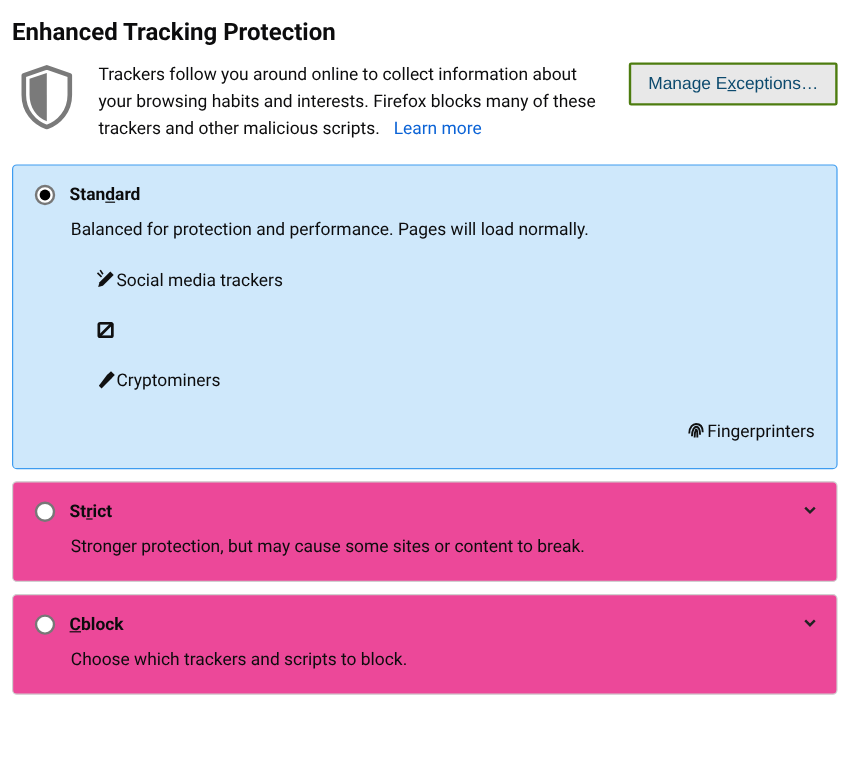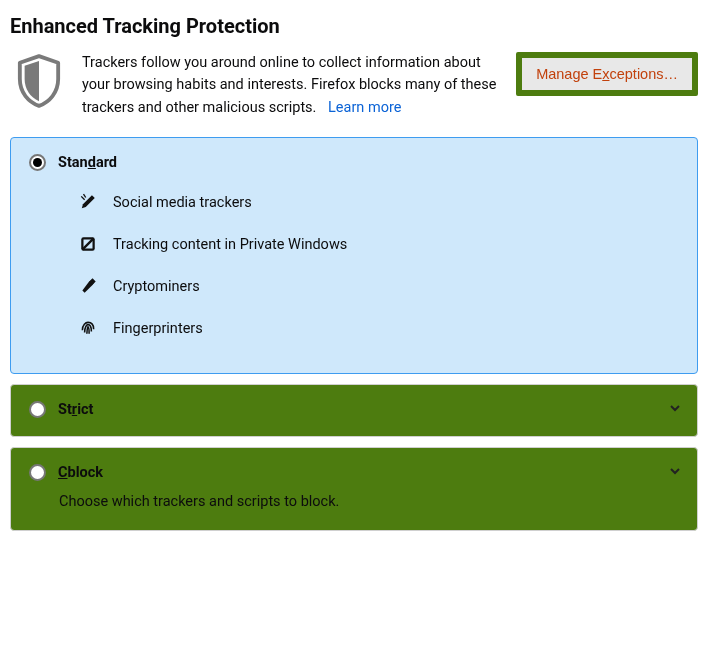--- a/index.html
+++ b/index.html
@@ -37,32 +37,32 @@
     line-height: 1.55;
   }
   .learn-more {
     color: #0b63d6;
     cursor: pointer;
     margin-left: 8px;
   }
   .manage-btn {
     flex: 0 0 auto;
     background: #e8e8e8;
-    border: 6px solid #4d7c0f;
+    border: 2px solid #4d7c0f;
     border-radius: 2px;
     padding: 8px 14px;
     font-size: 14.5px;
     cursor: pointer;
-    color: #c2410c;
+    color: #0c4a6e;
   }
   .u { text-decoration: underline; }
   .option-box {
     border: 1px solid #d0d0d0;
     border-radius: 4px;
-    background: #4d7c0f;
+    background: #ec4899;
     padding: 16px 18px 18px 18px;
     margin-bottom: 10px;
     position: relative;
   }
   .option-box.selected {
     background: #cfe8fb;
     border-color: #3e9cf0;
   }
   .opt-head {
     display: flex;
@@ -101,24 +101,24 @@
     top: 16px;
     width: 14px;
     height: 14px;
   }
   .tracker-list {
     margin: 22px 0 0 50px;
   }
   .tracker-item {
     display: flex;
     align-items: center;
-    gap: 16px;
+    gap: 0;
     margin-bottom: 24px;
   }
-  .tracker-item:last-child { margin-bottom: 18px; }
+  .tracker-item:last-child { margin-bottom: 4px; justify-content: flex-end; }
   .ticon {
     width: 18px;
     height: 18px;
     flex: 0 0 auto;
   }
 </style>
 </head>
 <body>
 
 <h2>Enhanced Tracking Protection</h2>
@@ -139,40 +139,40 @@
   </button>
 </div>
 
 <div class="option-box selected">
   <div class="opt-head">
     <span class="radio checked"></span>
     <span class="opt-title">
       <span>Stan</span><span class="mn">d</span><span>ard</span>
     </span>
   </div>
+  <div class="opt-desc">Balanced for protection and performance. Pages will load normally.</div>
 
   <div class="tracker-list">
     <div class="tracker-item">
       <span class="ticon">
         <svg viewBox="0 0 16 16" width="18" height="18" fill="#111">
           <path d="M11.5 2 L14 4.5 L6 12.5 L2.5 13.5 L3.5 10 Z"></path>
           <path d="M2 3 L5 6 M4 1 L6 4" stroke="#111" stroke-width="1.2" fill="none"></path>
         </svg>
       </span>
       <span>Social media trackers</span>
     </div>
     <div class="tracker-item">
       <span class="ticon">
         <svg viewBox="0 0 16 16" width="18" height="18" fill="#111">
           <rect x="2" y="2" width="12" height="12" rx="2" fill="#111"></rect>
           <rect x="4" y="4" width="8" height="8" fill="#cfe8fb"></rect>
           <line x1="3" y1="13" x2="13" y2="3" stroke="#111" stroke-width="2"></line>
         </svg>
       </span>
-      <span>Tracking content in Private Windows</span>
     </div>
     <div class="tracker-item">
       <span class="ticon">
         <svg viewBox="0 0 16 16" width="18" height="18" fill="#111">
           <path d="M3 12 L9 4 L12 2 L14 4 L12 7 L5 14 Z"></path>
           <rect x="10" y="2" width="4" height="4" transform="rotate(45 12 4)"></rect>
         </svg>
       </span>
       <span>Cryptominers</span>
     </div>
@@ -194,20 +194,21 @@
     <svg viewBox="0 0 12 12" width="12" height="12">
         <path d="M2 4 L6 8 L10 4" fill="none" stroke="#222" stroke-width="2"></path>
       </svg>
   </span>
   <div class="opt-head">
     <span class="radio"></span>
     <span class="opt-title">
       <span>St</span><span class="mn">r</span><span>ict</span>
     </span>
   </div>
+  <div class="opt-desc">Stronger protection, but may cause some sites or content to break.</div>
 </div>
 
 <div class="option-box">
   <span class="chev">
     <svg viewBox="0 0 12 12" width="12" height="12">
         <path d="M2 4 L6 8 L10 4" fill="none" stroke="#222" stroke-width="2"></path>
       </svg>
   </span>
   <div class="opt-head">
     <span class="radio"></span>

